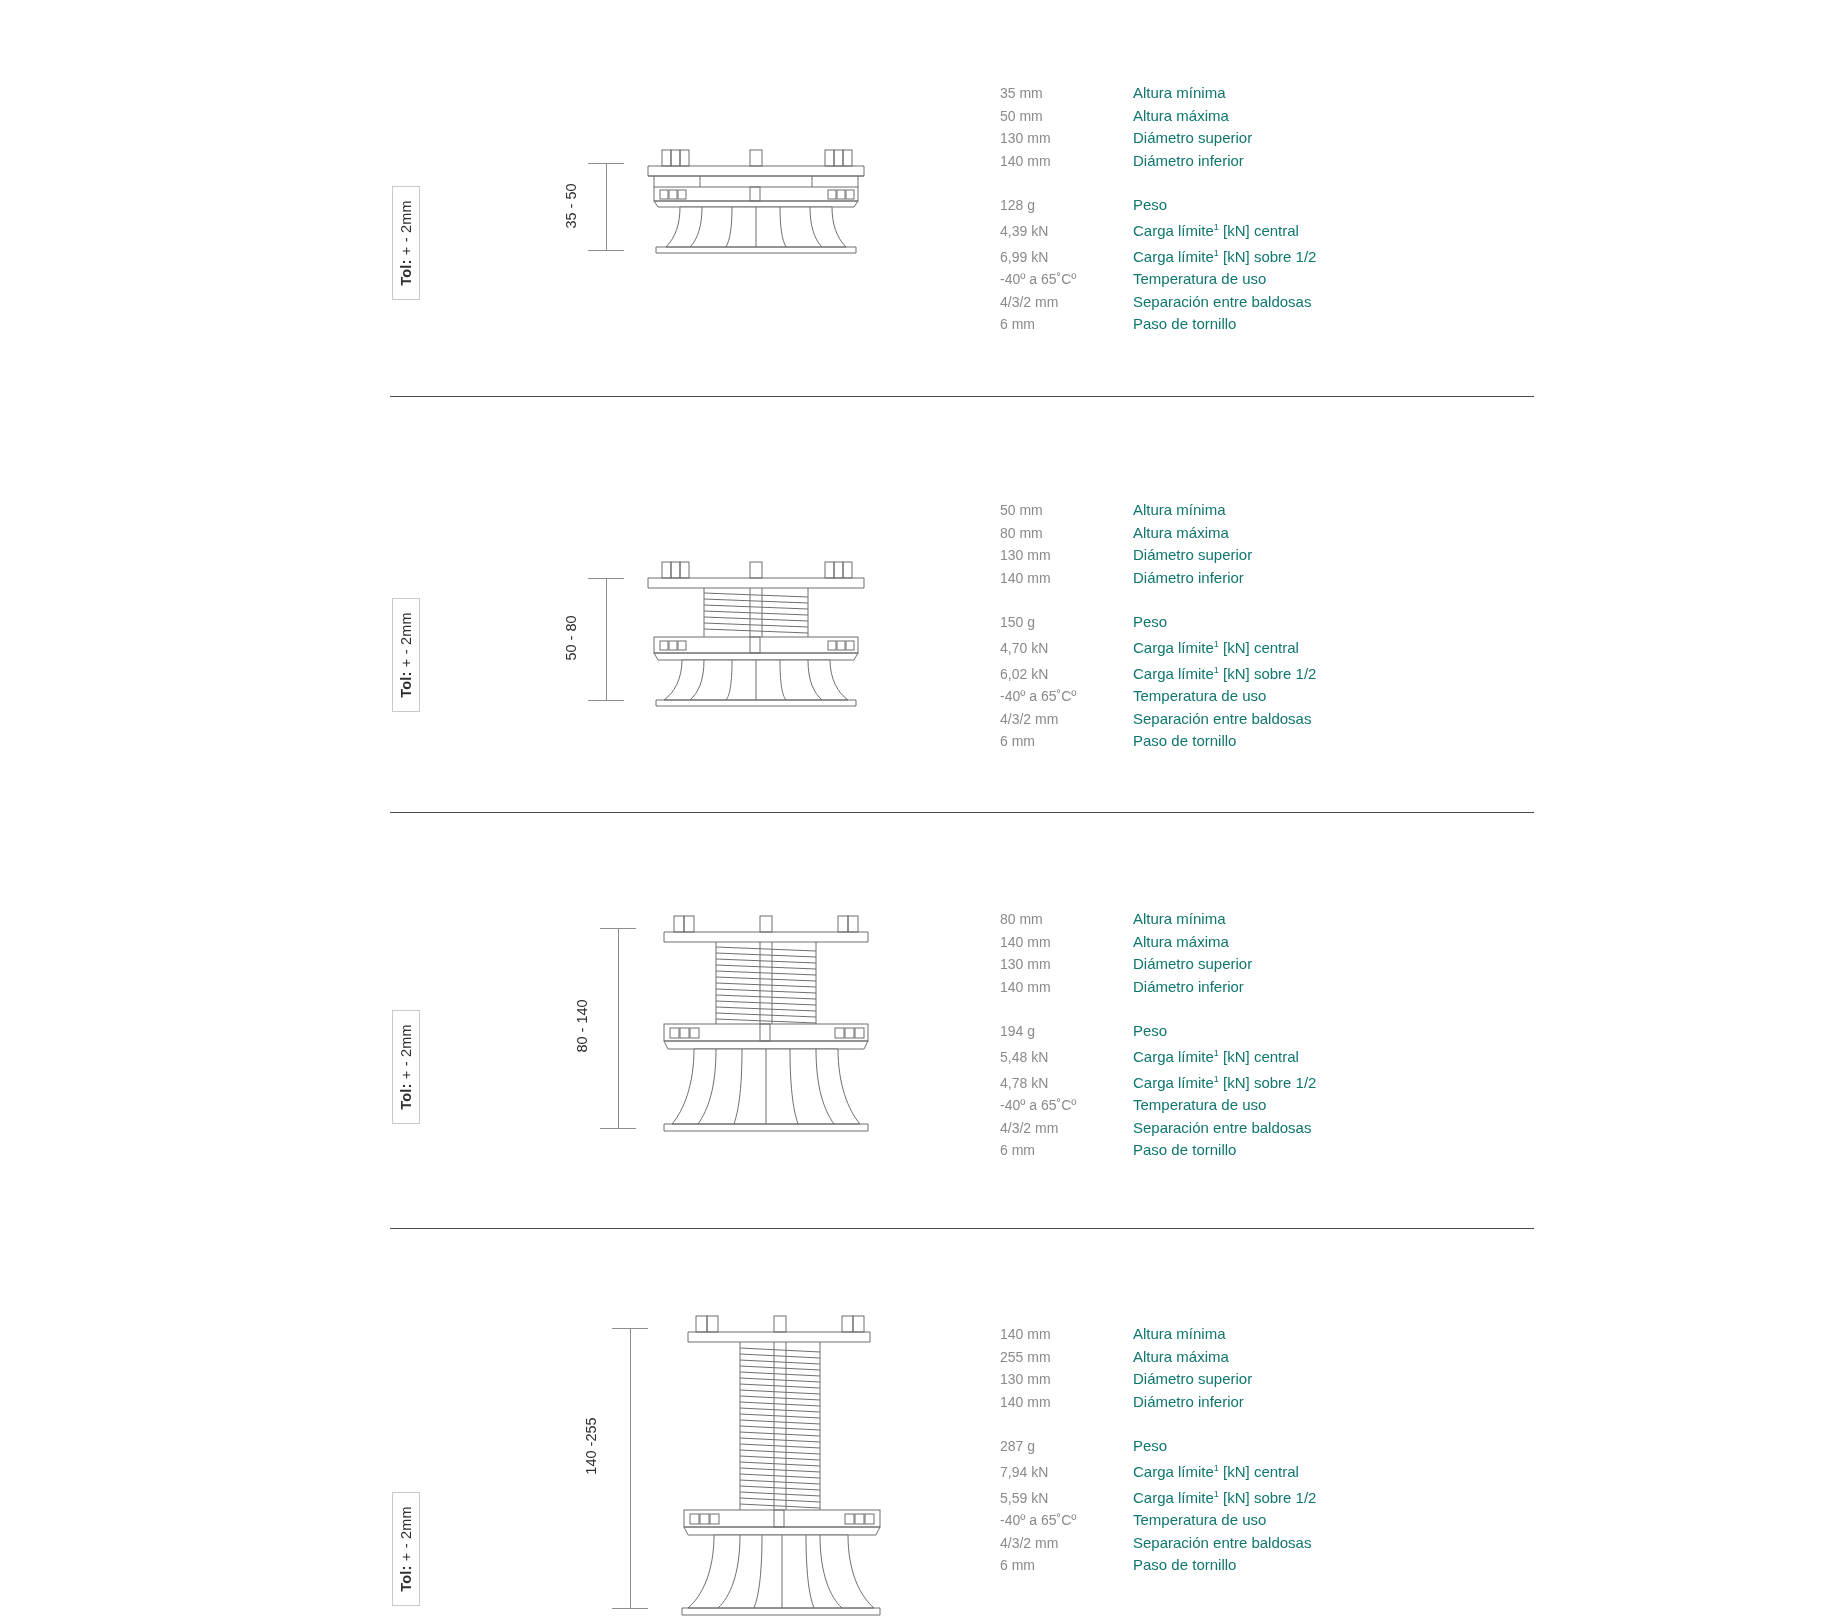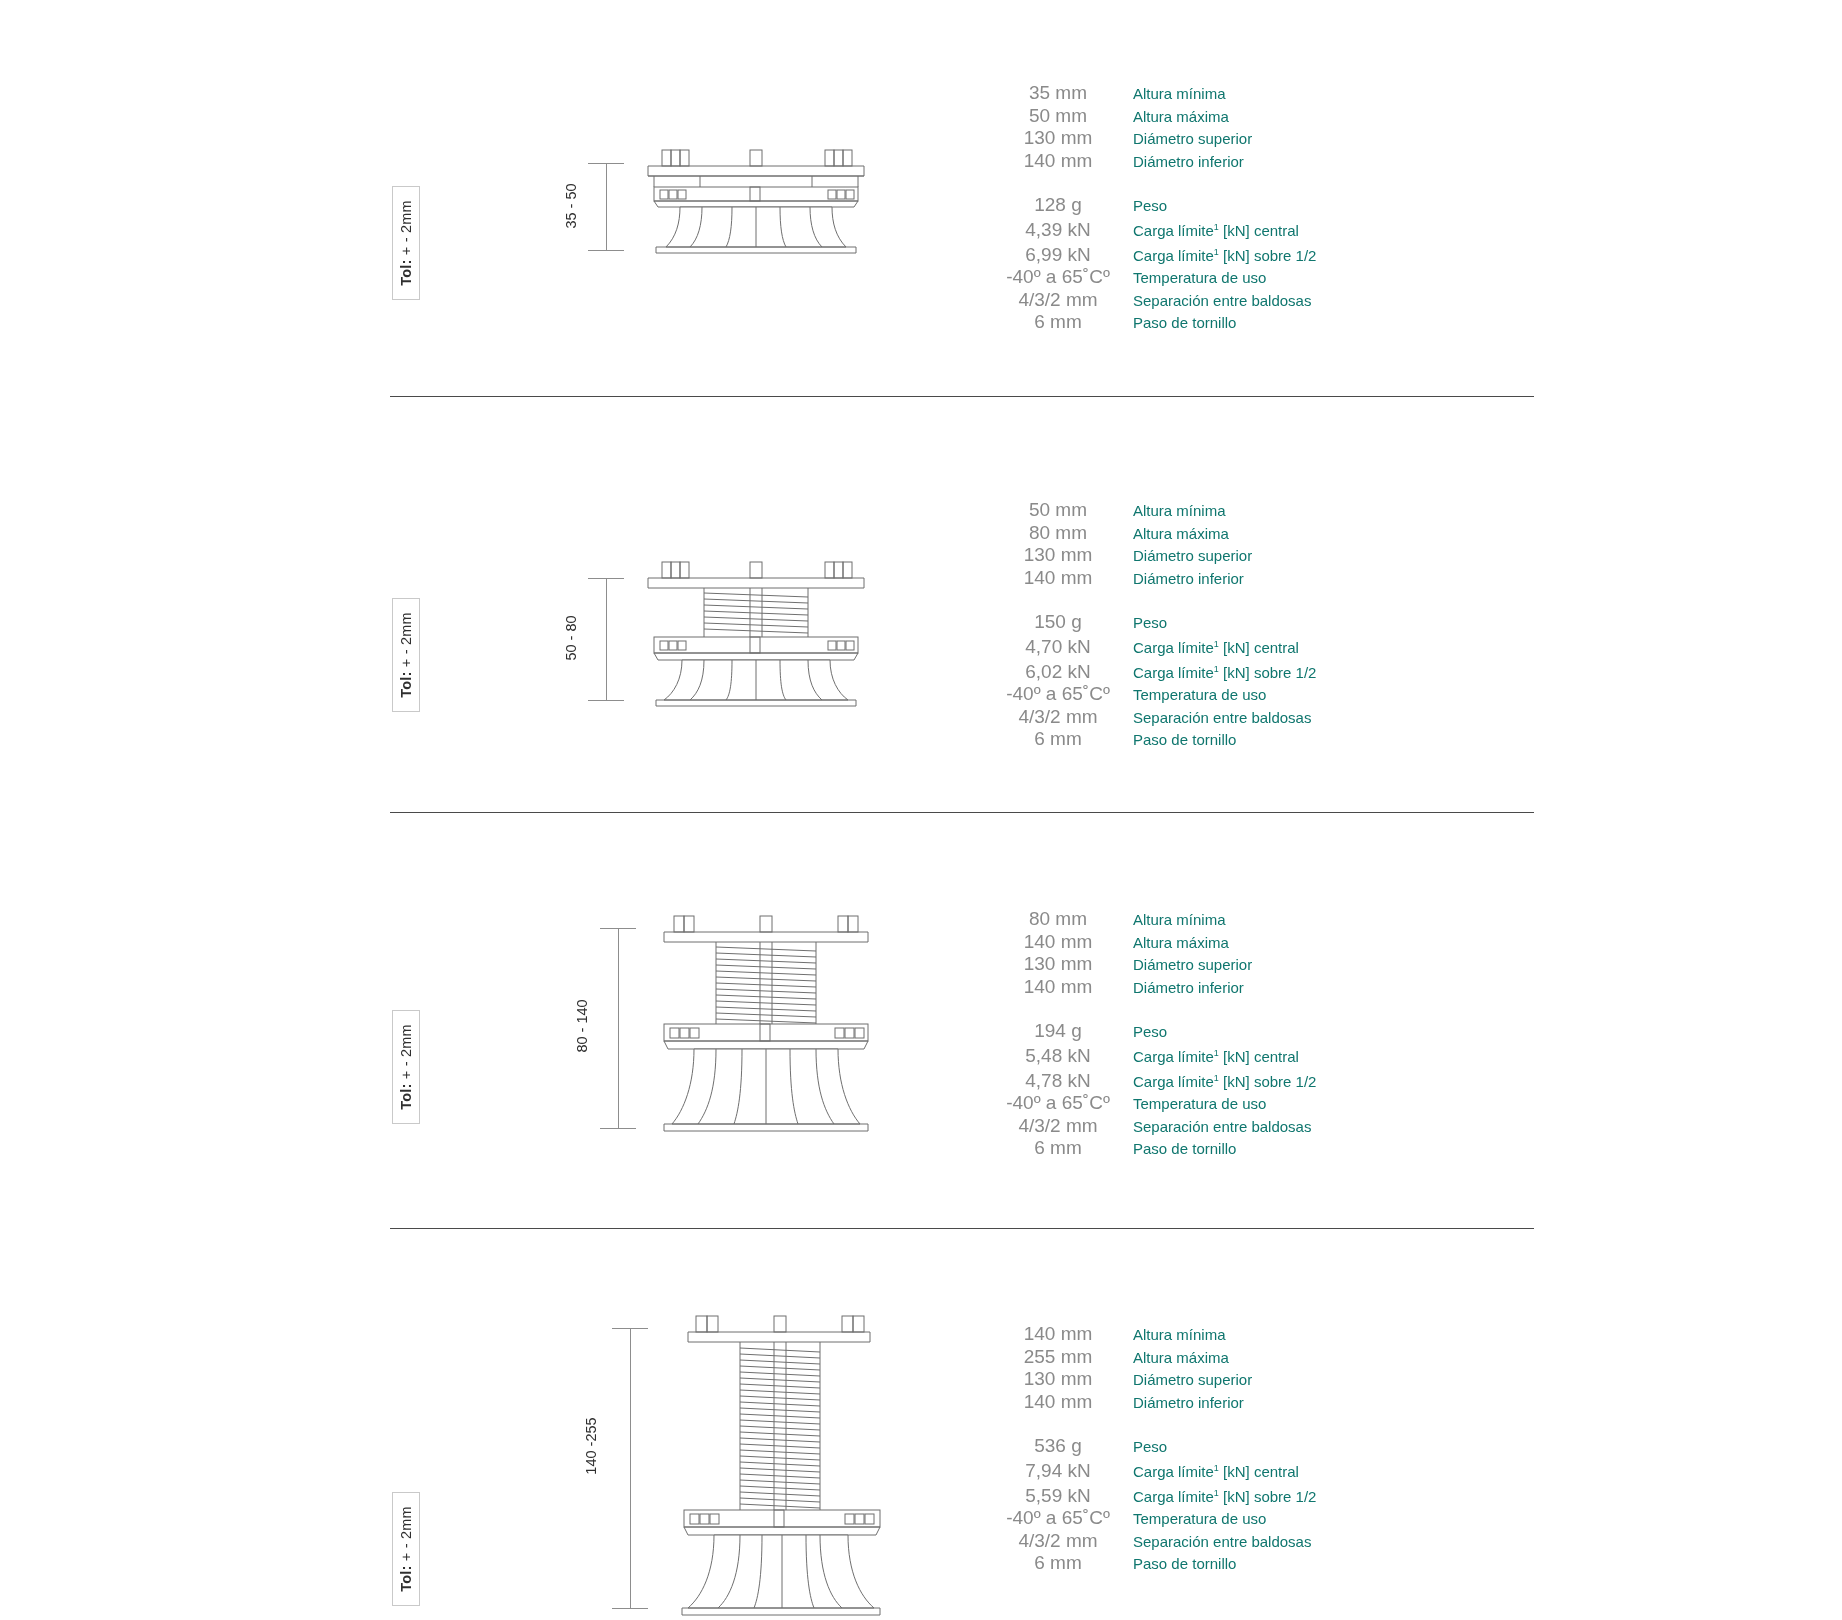--- a/index.html
+++ b/index.html
@@ -84,24 +84,24 @@
     position: absolute;
     font-size: 15px;
     line-height: 21.6px;
   }
   .spec-row {
     display: flex;
     align-items: baseline;
   }
   .spec-value {
     width: 116px;
-    text-align: center;
+    text-align: left;
     color: #8a8a8a;
     padding-right: 17px;
-    font-size: 19px;
+    font-size: 14px;
   }
   .spec-label {
     color: #0f766e;
     font-size: 15px;
     white-space: nowrap;
   }
   .spec-gap { height: 22px; }
   sup { font-size: 9px; vertical-align: super; }
 
   
@@ -451,21 +451,21 @@
       <div class="spec-row">
         <div class="spec-value">130 mm</div>
         <div class="spec-label">Diámetro superior</div>
       </div>
       <div class="spec-row">
         <div class="spec-value">140 mm</div>
         <div class="spec-label">Diámetro inferior</div>
       </div>
       <div class="spec-gap"></div>
       <div class="spec-row">
-        <div class="spec-value">536 g</div>
+        <div class="spec-value">287 g</div>
         <div class="spec-label">Peso</div>
       </div>
       <div class="spec-row">
         <div class="spec-value">7,94 kN</div>
         <div class="spec-label">Carga límite<sup>1</sup>  [kN] central</div>
       </div>
       <div class="spec-row">
         <div class="spec-value">5,59 kN</div>
         <div class="spec-label">Carga límite<sup>1</sup>  [kN] sobre 1/2</div>
       </div>

